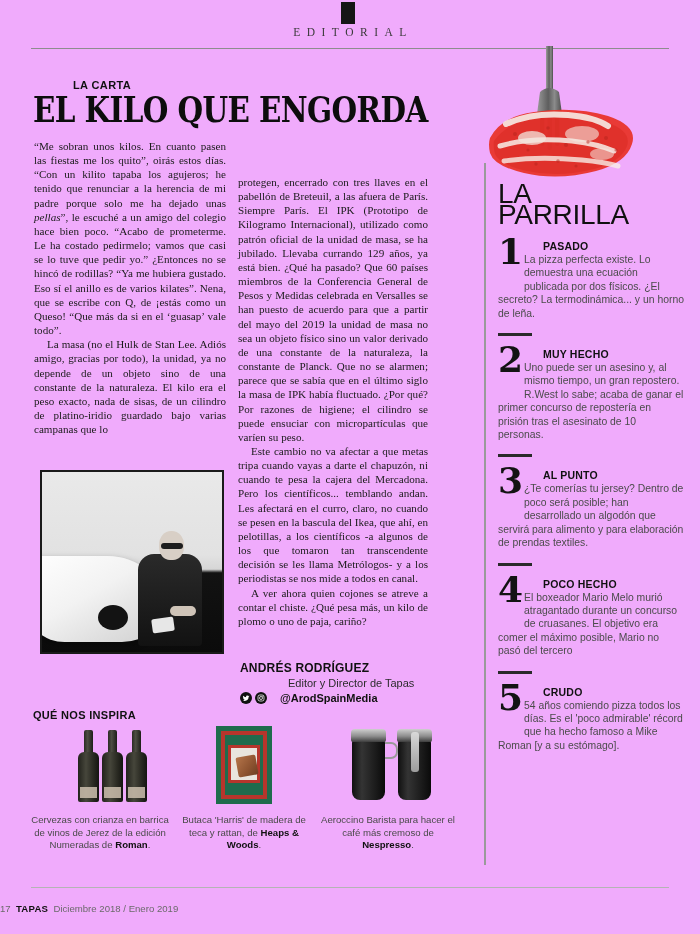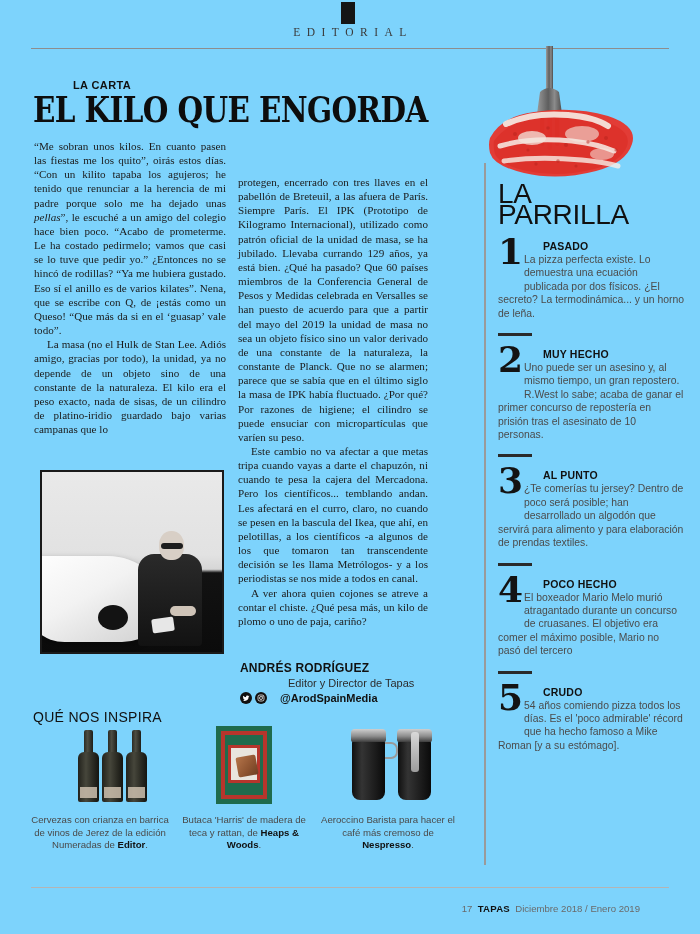--- a/index.html
+++ b/index.html
@@ -2,21 +2,21 @@
 <html><head>
 <meta charset="utf-8">
 <style>
   * { box-sizing: border-box; margin: 0; padding: 0; }
   html, body {
     width: 700px; height: 934px;
     background: #ffffff;
     font-family: "Liberation Sans", sans-serif;
     overflow: hidden;
   }
-  .page { position: relative; width: 700px; height: 934px; background: #7dd3fc; }
+  .page { position: relative; width: 700px; height: 934px; background: #f0abfc; }
 
   
   .logo-mark {
     position: absolute; left: 341px; top: 2px;
     width: 14px; height: 22px; background: #151515;
   }
   .kicker-editorial {
     position: absolute; left: 0; top: 26px; width: 700px;
     text-align: center;
     font-family: "Liberation Serif", serif;
@@ -131,21 +131,21 @@
     color: #111; margin-left: 26px; padding-top: 1px; padding-left: 19px;
   }
   .rail-text {
     font-size: 10.4px; line-height: 13.4px; color: #4b4b4b; margin-top: 1px;
   }
   .rail-text .ind { float: left; width: 26px; height: 27px; }
 
   
   .inspira-title {
     position: absolute; left: 33px; top: 709px;
-    font-size: 14px; font-weight: normal; letter-spacing: .3px; color: #111;
+    font-size: 11px; font-weight: bold; letter-spacing: .3px; color: #111;
   }
   .ins-row { position: absolute; left: 28px; top: 726px; width: 432px; display: flex; }
   .ins-cell { width: 144px; display: flex; flex-direction: column; align-items: center; }
   .ins-art { height: 78px; width: 100%; position: relative; }
   .ins-cap {
     font-size: 9.6px; line-height: 12.6px; color: #4a4a4a;
     text-align: center; margin-top: 10px; width: 138px;
   }
   .ins-cap b { color: #111; }
 
@@ -200,21 +200,21 @@
     background: linear-gradient(180deg,#d8d8d8 0%,#9d9d9d 100%); border-radius: 3px;
   }
 
   
   .rule-bot {
     position: absolute; left: 31px; top: 887px; width: 638px; height: 1px;
     background: #b4b4b4;
   }
   .folio {
     position: absolute; left: 0; top: 903px; width: 640px;
-    text-align: right; font-size: 9.6px; color: #6a6a6a;
+    text-align: left; font-size: 9.6px; color: #6a6a6a;
   }
   .folio b { color: #111; letter-spacing: .2px; }
 </style>
 </head>
 <body>
 
 <div class="page">
 
   <div class="logo-mark"></div>
   <div class="kicker-editorial">EDITORIAL</div>
@@ -367,21 +367,21 @@
           <div class="bt-neck"></div>
           <div class="bt-body"></div>
           <div class="bt-label"></div>
         </div>
         <div class="bottle" style="left:98px">
           <div class="bt-neck"></div>
           <div class="bt-body"></div>
           <div class="bt-label"></div>
         </div>
       </div>
-      <div class="ins-cap"><span>Cervezas con crianza en barrica de vinos de Jerez de la edición Numeradas de </span><b>Editor</b><span>.</span></div>
+      <div class="ins-cap"><span>Cervezas con crianza en barrica de vinos de Jerez de la edición Numeradas de </span><b>Roman</b><span>.</span></div>
     </div>
 
     <div class="ins-cell">
       <div class="ins-art">
         <div class="chair-outer">
           <div class="chair-mid"></div>
           <div class="chair-in">
             <div class="chair-obj"></div>
           </div>
         </div>

